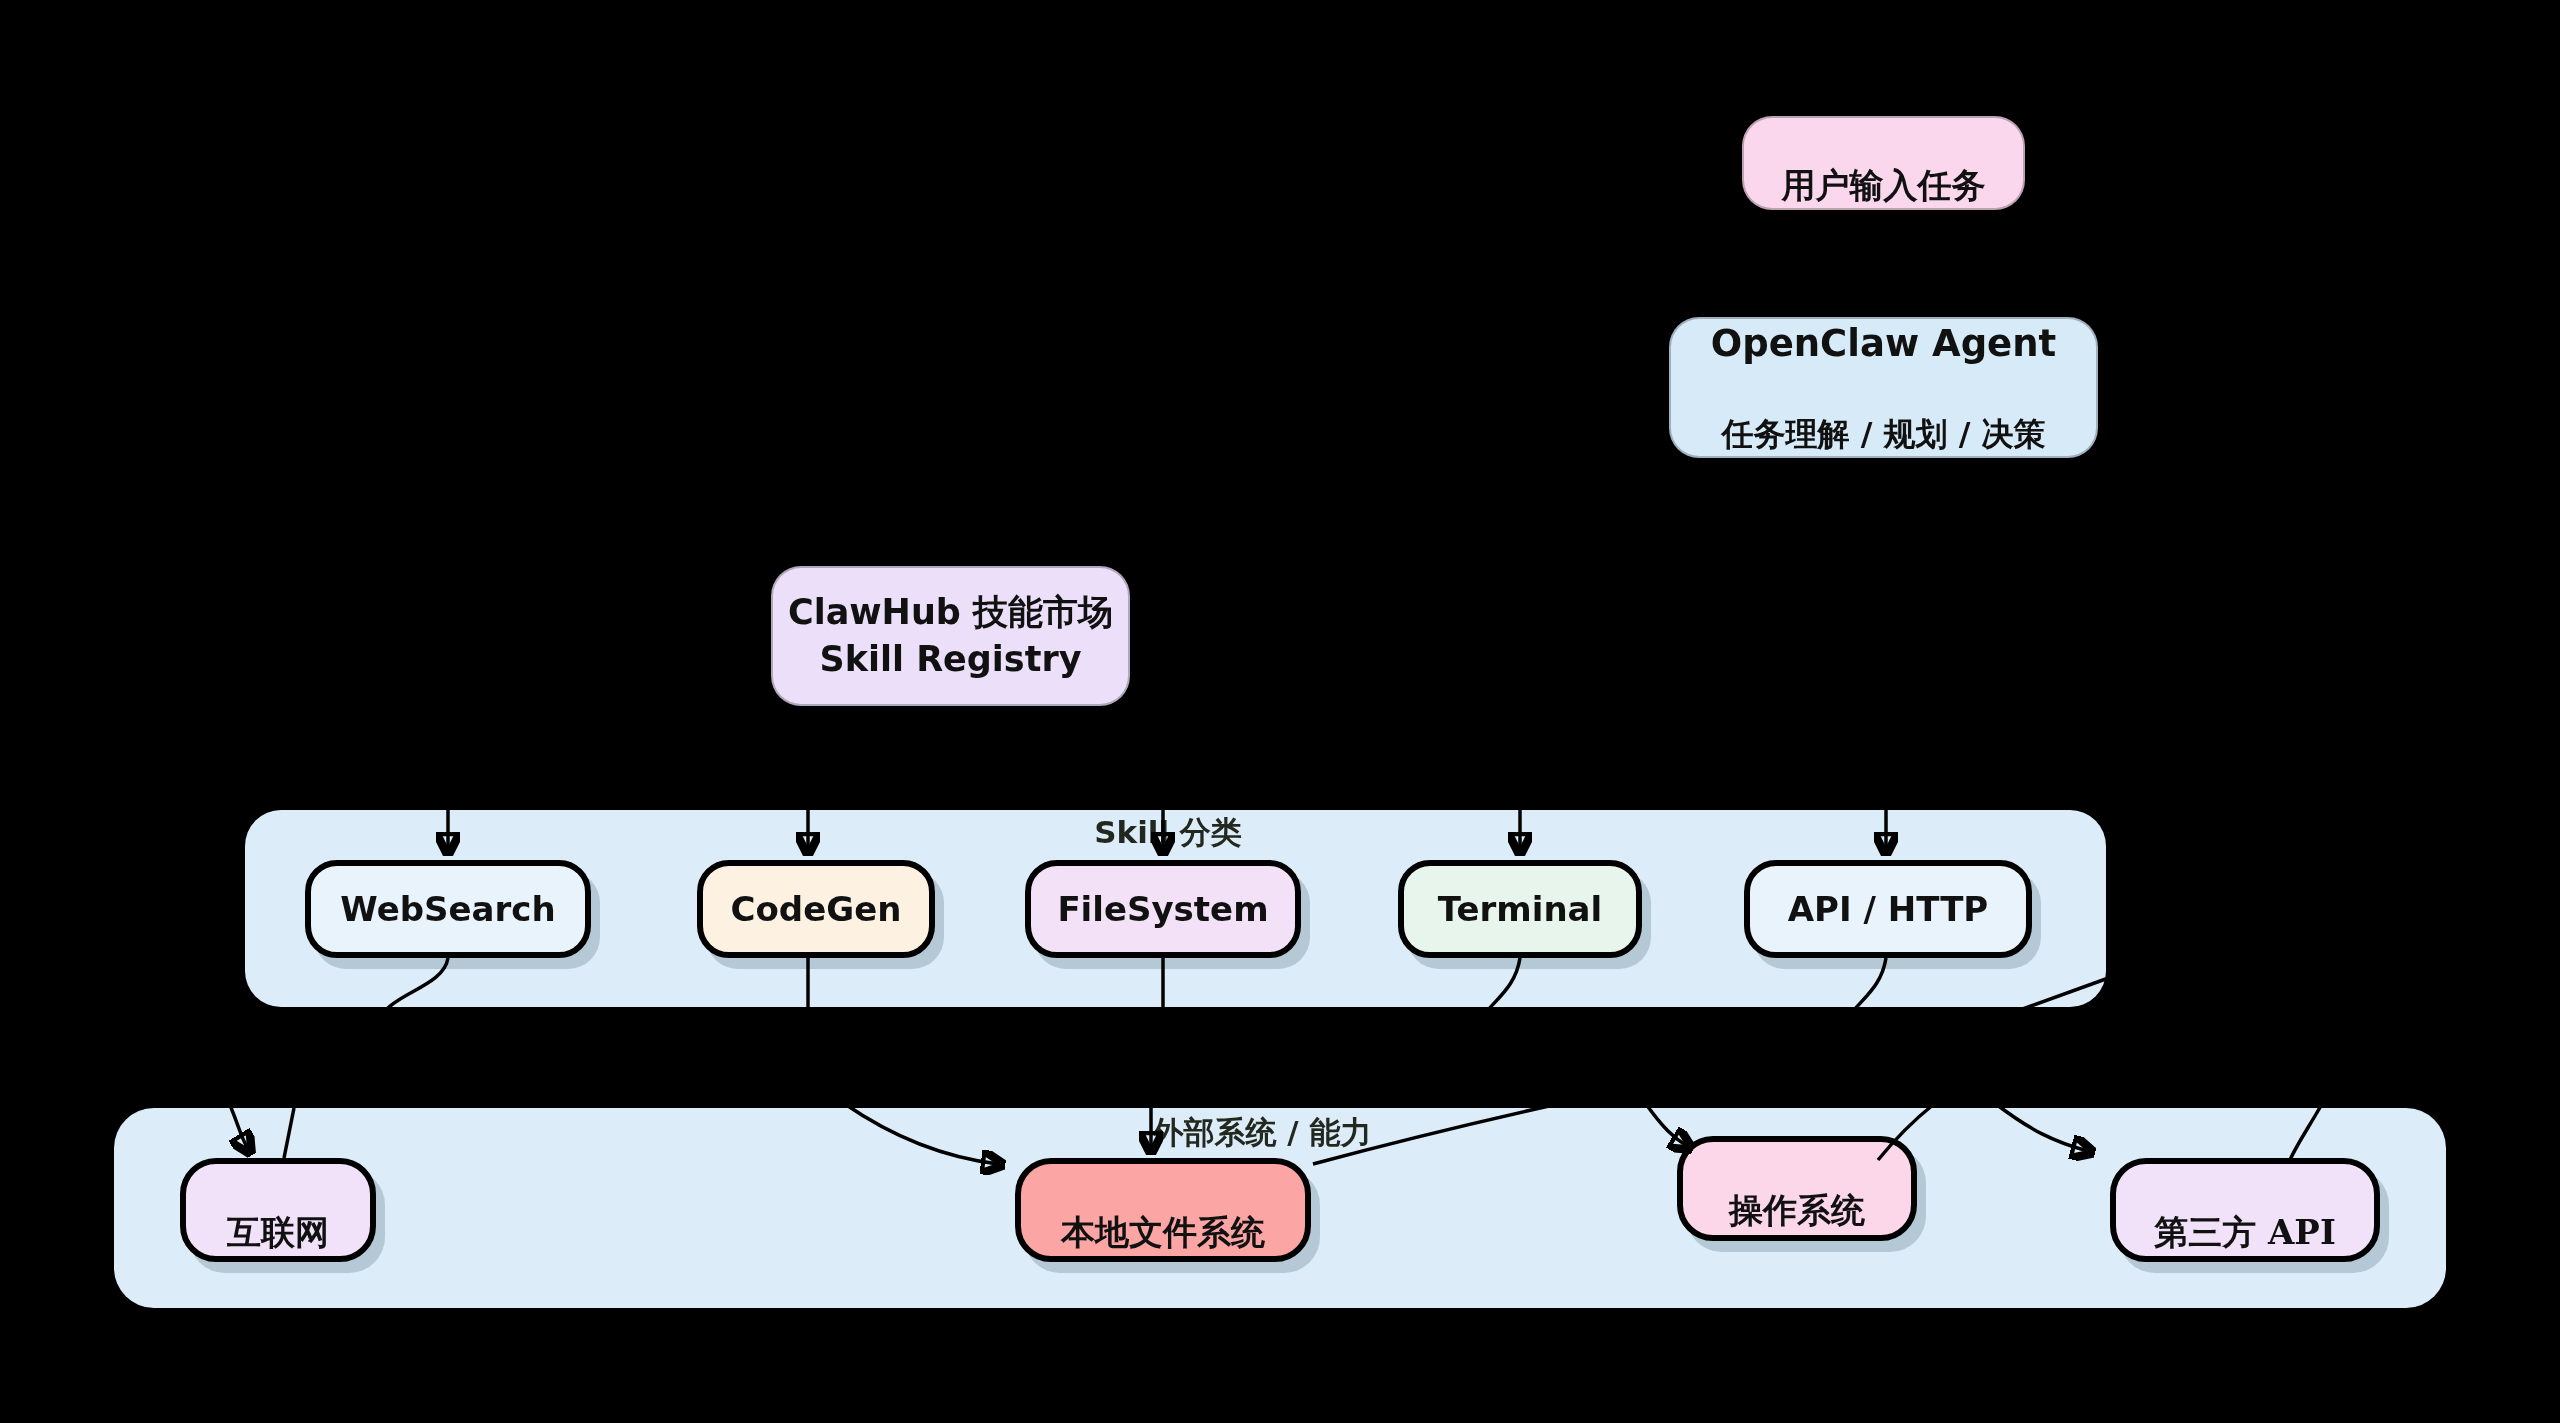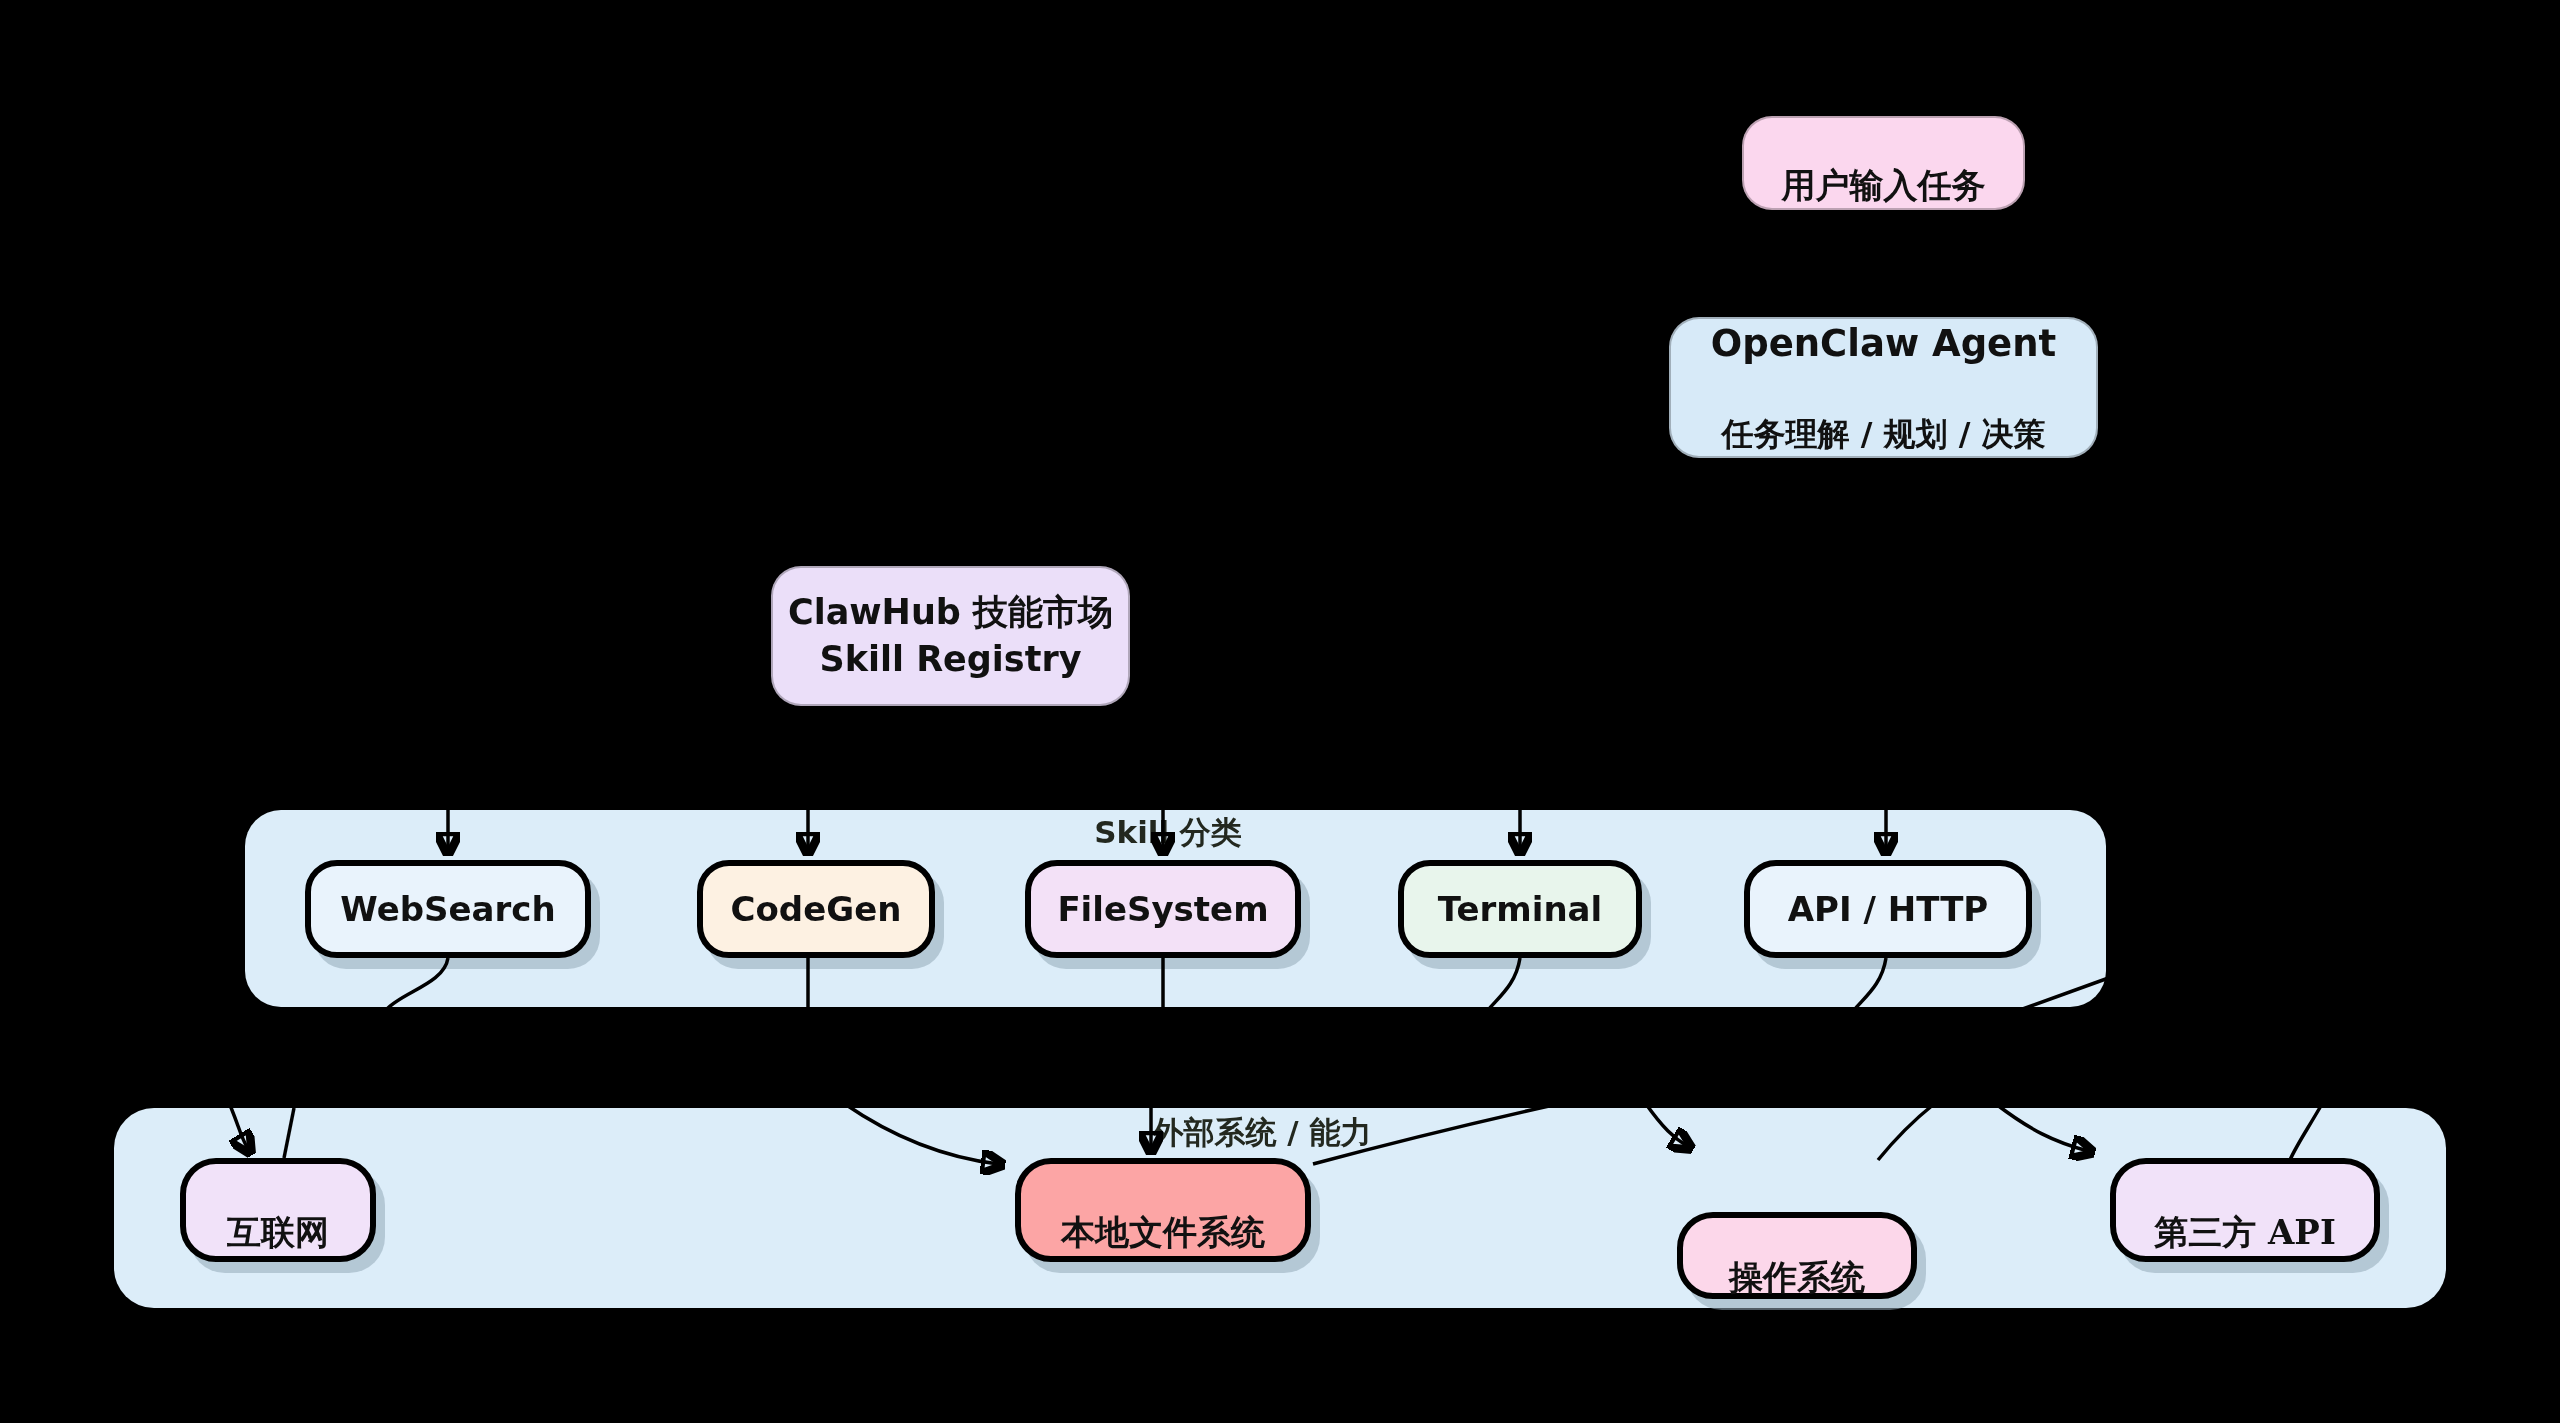--- a/index.html
+++ b/index.html
@@ -61,21 +61,21 @@
   <div class="node hard" style="left: 1744px; top: 860px; width: 288px; height: 98px; background: rgb(233, 243, 252);">
     <div class="latin lbl-lg">API / HTTP</div>
   </div>
 
   <div class="node hard" style="left: 180px; top: 1158px; width: 196px; height: 104px; border-radius: 36px; background: rgb(241, 226, 249);">
     <div class="cjk lbl-lg">互联网</div>
   </div>
   <div class="node hard" style="left: 1015px; top: 1158px; width: 296px; height: 104px; border-radius: 36px; background: #fca5a5;">
     <div class="cjk lbl-lg">本地文件系统</div>
   </div>
-  <div class="node hard" style="left: 1677px; top: 1212px; width: 240px; height: 87px; border-radius: 36px; background: rgb(252, 215, 234);">
+  <div class="node hard" style="left: 1677px; top: 1136px; width: 240px; height: 105px; border-radius: 36px; background: rgb(252, 215, 234);">
     <div class="cjk lbl-lg">操作系统</div>
   </div>
   <div class="node hard" style="left: 2110px; top: 1158px; width: 270px; height: 104px; border-radius: 36px; background: rgb(241, 226, 249);">
     <div class="cjk lbl-lg">第三方 API</div>
   </div>
 
   <svg id="edges" width="2560" height="1423" viewBox="0 0 2560 1423">
     <defs>
       <marker id="arrow" viewBox="0 0 10 10" refX="7" refY="5" markerWidth="7" markerHeight="7" orient="auto-start-reverse">
         <path d="M0,0 L10,5 L0,10 z" fill="#000" stroke="none"></path>

